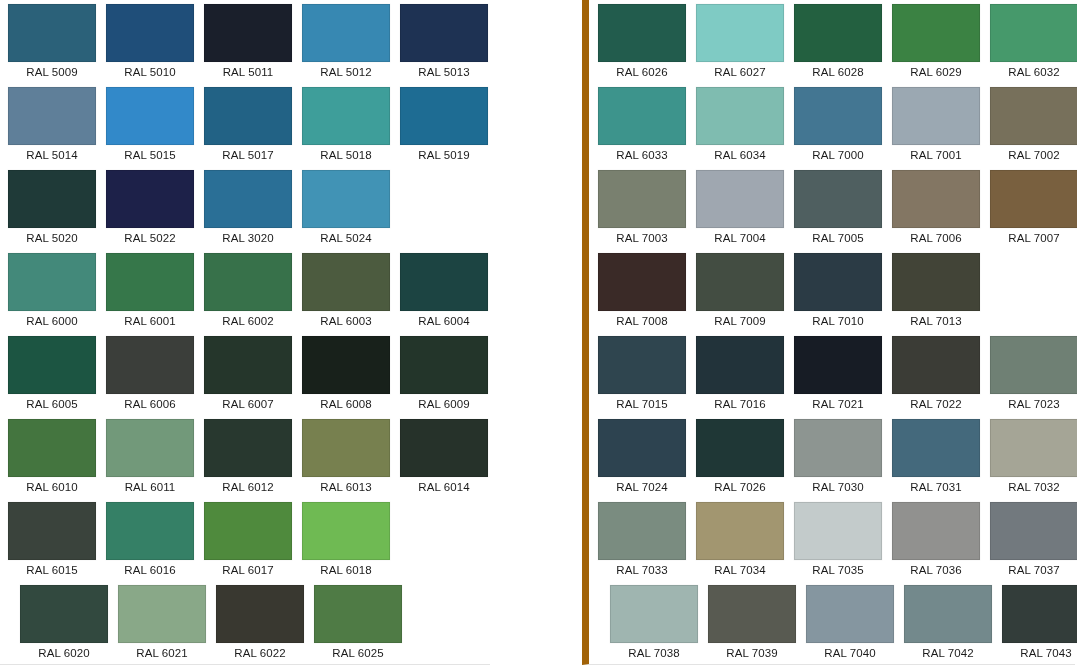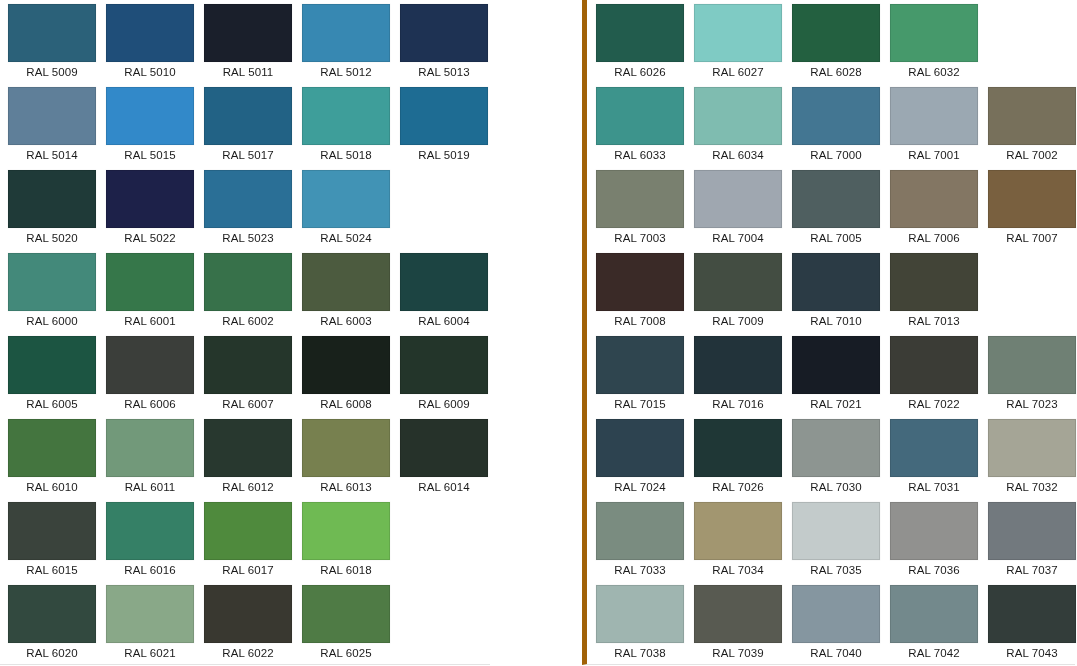--- a/index.html
+++ b/index.html
@@ -27,29 +27,29 @@
   }
 
   
   .swatch-table {
     box-sizing: border-box;
     border-bottom: 1px solid #e3e3e3;
     padding: 0;
     margin: 0;
   }
   .swatch-table.left  { width: 492px; margin-right: 92px; }
-  .swatch-table.right { width: 493px; border-left: 5px solid #a16207; }
+  .swatch-table.right { width: 493px; border-left: 7px solid #a16207; }
 
   .swatch-row {
     display: flex;
     flex-direction: row;
     height: 83px;
   }
   
-  .swatch-row:last-child { height: 83px; }
+  .swatch-row:last-child { height: 83px; margin-left: 12px; }
 
   .swatch-cell {
     width: 98px;
     box-sizing: border-box;
     padding: 4px 5px 0 8px;
     display: flex;
     flex-direction: column;
     align-items: flex-start;
   }
   .swatch-table.right .swatch-cell { padding-left: 9px; }
@@ -128,21 +128,21 @@
         <div class="swatch-cell">
           <div class="swatch-chip" style="background-color: rgb(31, 58, 56);"></div>
           <span class="swatch-label">RAL 5020</span>
         </div>
         <div class="swatch-cell">
           <div class="swatch-chip" style="background-color: rgb(29, 33, 73);"></div>
           <span class="swatch-label">RAL 5022</span>
         </div>
         <div class="swatch-cell">
           <div class="swatch-chip" style="background-color: rgb(42, 111, 150);"></div>
-          <span class="swatch-label">RAL 5023</span>
+          <span class="swatch-label">RAL 3020</span>
         </div>
         <div class="swatch-cell">
           <div class="swatch-chip" style="background-color: rgb(65, 147, 181);"></div>
           <span class="swatch-label">RAL 5024</span>
         </div>
       </div>
       <div class="swatch-row">
         <div class="swatch-cell">
           <div class="swatch-chip" style="background-color: rgb(67, 137, 122);"></div>
           <span class="swatch-label">RAL 6000</span>
@@ -253,20 +253,24 @@
         </div>
         <div class="swatch-cell">
           <div class="swatch-chip" style="background-color: rgb(127, 203, 196);"></div>
           <span class="swatch-label">RAL 6027</span>
         </div>
         <div class="swatch-cell">
           <div class="swatch-chip" style="background-color: rgb(35, 96, 64);"></div>
           <span class="swatch-label">RAL 6028</span>
         </div>
         <div class="swatch-cell">
+          <div class="swatch-chip" style="background-color: rgb(59, 130, 67);"></div>
+          <span class="swatch-label">RAL 6029</span>
+        </div>
+        <div class="swatch-cell">
           <div class="swatch-chip" style="background-color: rgb(70, 153, 107);"></div>
           <span class="swatch-label">RAL 6032</span>
         </div>
       </div>
       <div class="swatch-row">
         <div class="swatch-cell">
           <div class="swatch-chip" style="background-color: rgb(61, 148, 140);"></div>
           <span class="swatch-label">RAL 6033</span>
         </div>
         <div class="swatch-cell">

